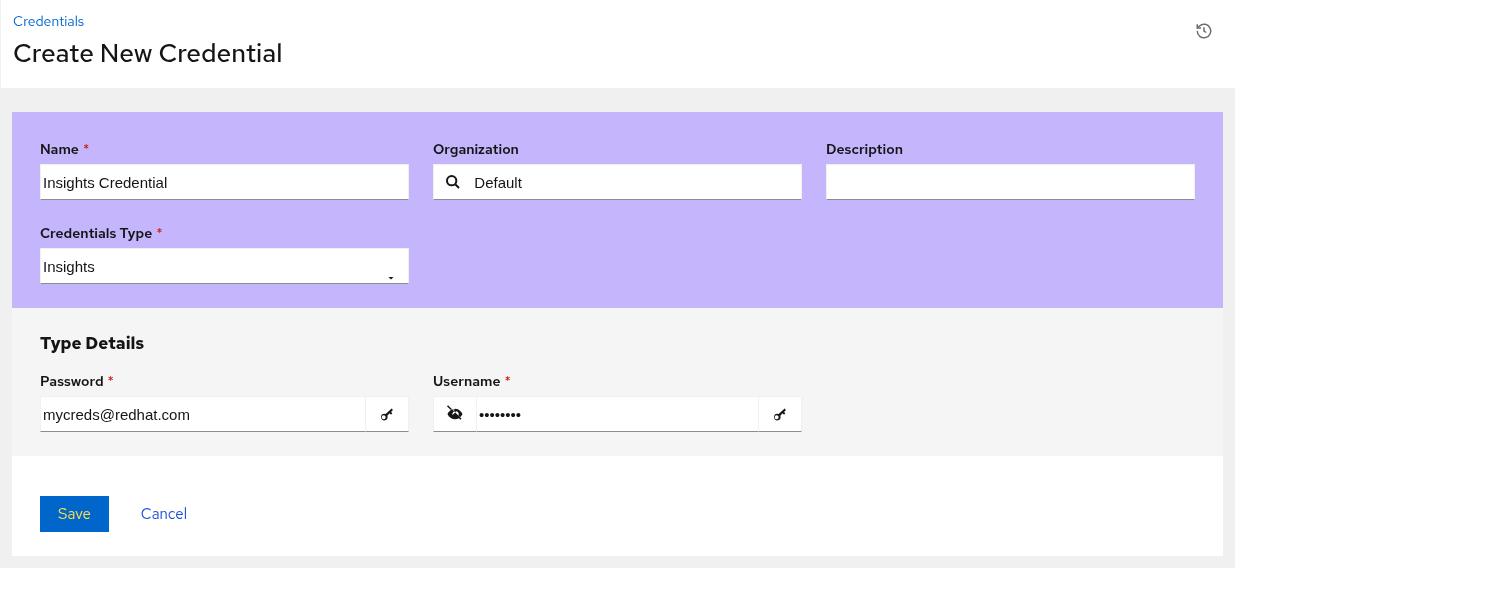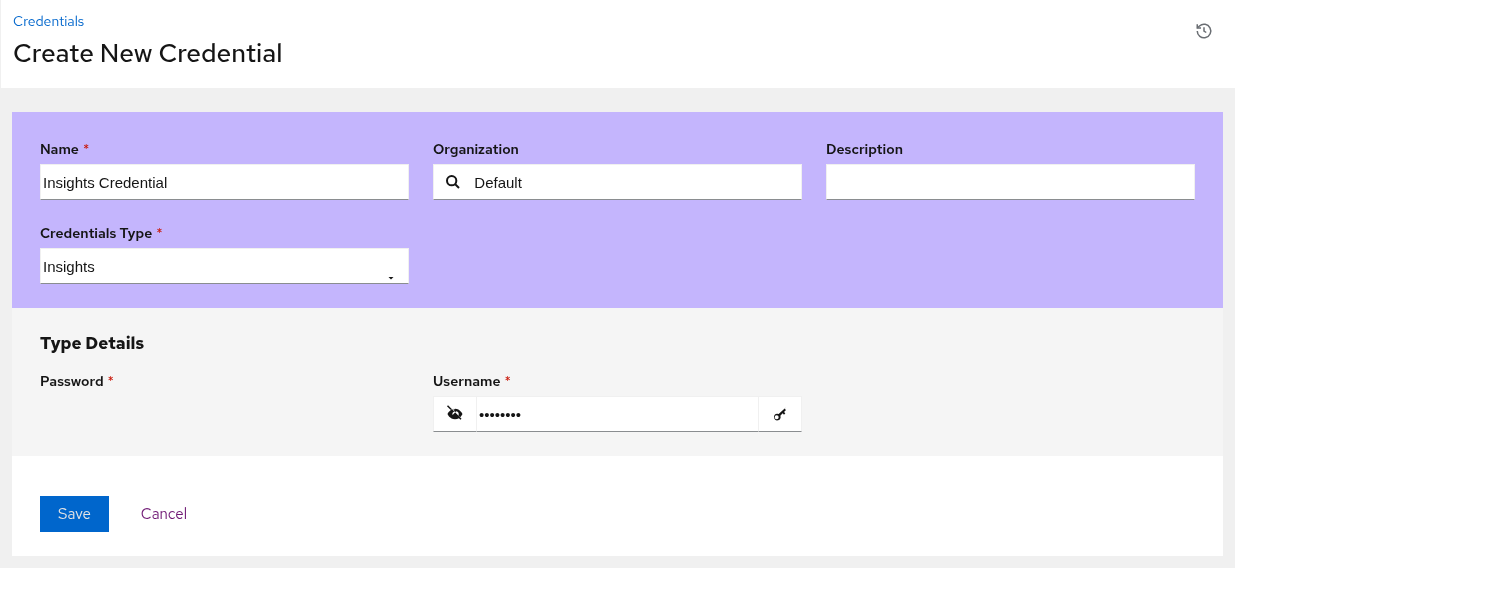--- a/index.html
+++ b/index.html
@@ -164,25 +164,25 @@
       padding: 0 18px;
       font-size: 15px;
       border: none;
       cursor: pointer;
       display: inline-flex;
       align-items: center;
       font-family: inherit;
     }
     .btn-primary {
       background: #0066cc;
-      color: #e5e5e5;
+      color: #fde047;
     }
     .btn-link {
       background: transparent;
-      color: #701a75;
+      color: #1d4ed8;
     }
     svg { display: block; }
   </style>
 </head>
 <body>
 
 <div class="page">
 
   <div class="header">
     <div>
@@ -254,20 +254,30 @@
 
       <div class="type-details-section">
         <h2 class="section-heading">Type Details</h2>
 
         <div class="form-row" style="margin-bottom:0;">
 
           <div class="form-group">
             <label class="form-label">
               <span>Password</span><span class="required-asterisk">*</span>
             </label>
+            <div class="input-with-addon">
+              <input type="text" class="form-input" value="mycreds@redhat.com" style="">
+              <button class="addon-btn right">
+                <span>
+                  <svg width="16" height="16" viewBox="0 0 24 24" fill="#151515">
+                    <path d="M21 2l-2 2 2 2-3 3 2 2-2 2-2-2-3.5 3.5A5 5 0 1 1 10 12l11-10zM7 20a3 3 0 1 0 0-6 3 3 0 0 0 0 6z"></path>
+                  </svg>
+                </span>
+              </button>
+            </div>
           </div>
 
           <div class="form-group">
             <label class="form-label">
               <span>Username</span><span class="required-asterisk">*</span>
             </label>
             <div class="input-with-addon">
               <button class="addon-btn left">
                 <span>
                   <svg width="18" height="18" viewBox="0 0 24 24" fill="#151515">

